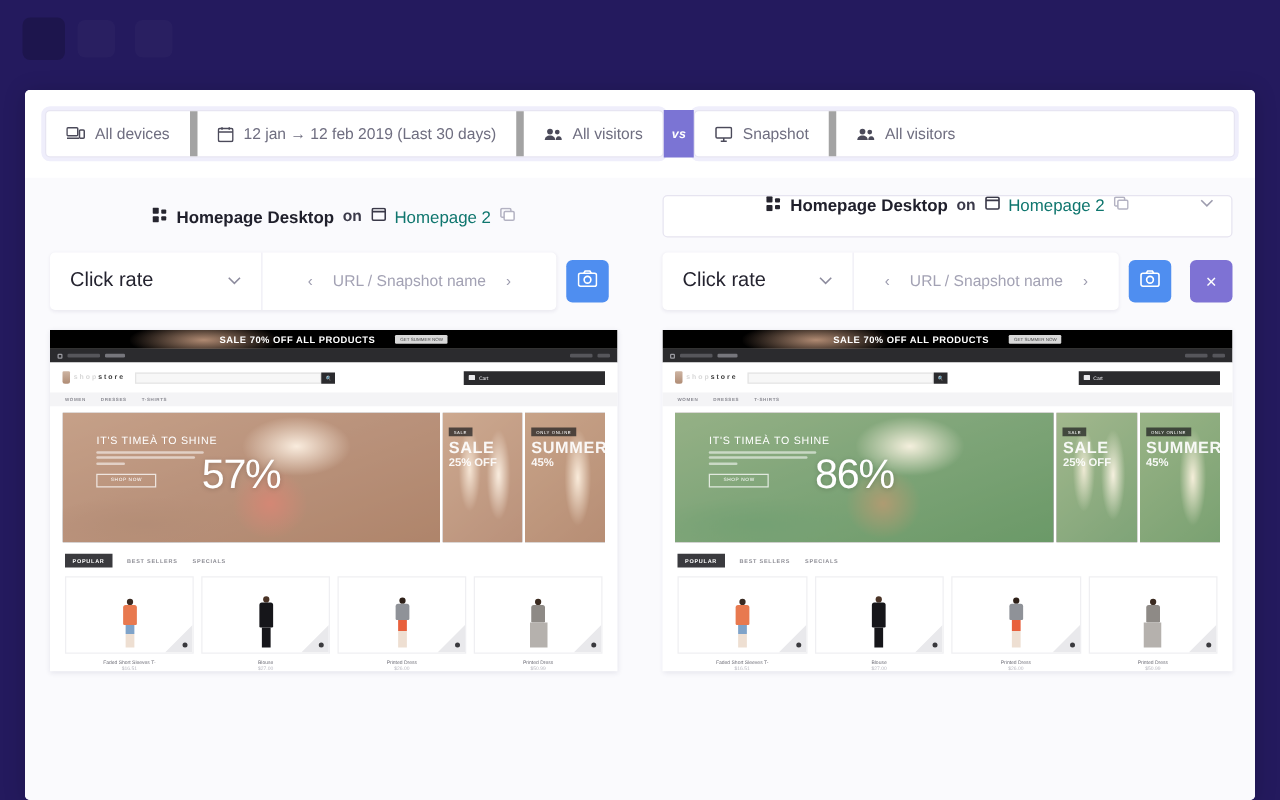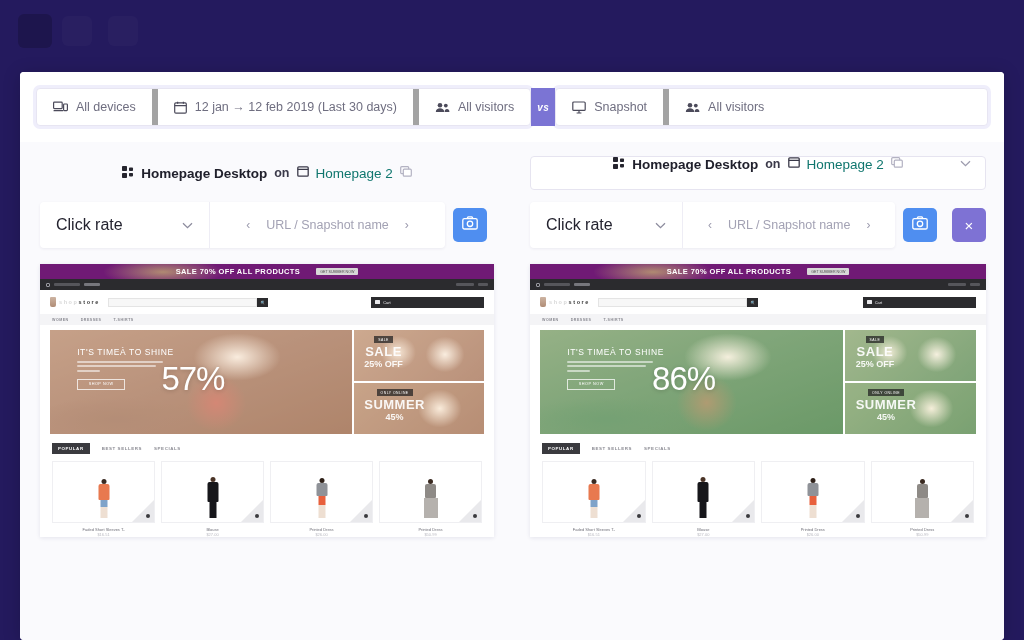--- a/index.html
+++ b/index.html
@@ -125,21 +125,21 @@
   .shot {
     width: 100%;
     background: #ffffff;
     box-shadow: 0 1px 4px rgba(40,35,90,0.10);
     overflow: hidden;
     font-size: 4px;
   }
 
   
   .s-sale {
-    height: 15px; background: #701a75; color: #ffffff;
+    height: 15px; background: #000000; color: #ffffff;
     display: flex; align-items: center; justify-content: center; gap: 16px;
     position: relative; overflow: hidden;
   }
   .s-sale .blur {
     position:absolute; left:14%; top:-6px; width: 26%; height: 28px;
     background: radial-gradient(ellipse at center, #b08a72 0%, rgba(17,17,20,0) 72%);
   }
   .s-sale .txt { font-size: 7.5px; font-weight: bold; letter-spacing: 0.4px; z-index:1; }
   .s-sale .chip { z-index:1; background:#d8d8d8; color:#4a4a4a; font-size:3.6px; padding:1.5px 4px; border-radius:1px; }
 
@@ -173,21 +173,21 @@
     font-size: 3.6px; color:#8b8b93; letter-spacing:0.5px; font-weight:bold;
   }
 
   .s-hero {
     height: 104px; margin: 5px 10px; display:flex; gap:2px; position: relative;
   }
   .s-hero .big {
     flex: 1 1 auto; position: relative; overflow:hidden;
     background-size: cover;
   }
-  .s-hero .side { width: 30%; display:flex; flex-direction:column; gap:2px;text-align:center; }
+  .s-hero .side { width: 30%; display:flex; flex-direction:row; gap:2px; }
   .s-hero .side .cell { flex:1 1 0; position:relative; overflow:hidden; }
 
   .ph-woman {
     position:absolute; inset:0;
     background:
       radial-gradient(ellipse 24% 38% at 62% 26%, #f0ded0 0%, rgba(240,222,208,0) 60%),
       radial-gradient(ellipse 16% 44% at 55% 70%, #8e2f3c 0%, rgba(142,47,60,0) 62%),
       radial-gradient(ellipse 40% 30% at 22% 86%, #3c3a3f 0%, rgba(60,58,63,0) 70%),
       linear-gradient(160deg,#6a5b58 0%, #4b4346 45%, #2e2a2e 100%);
   }

